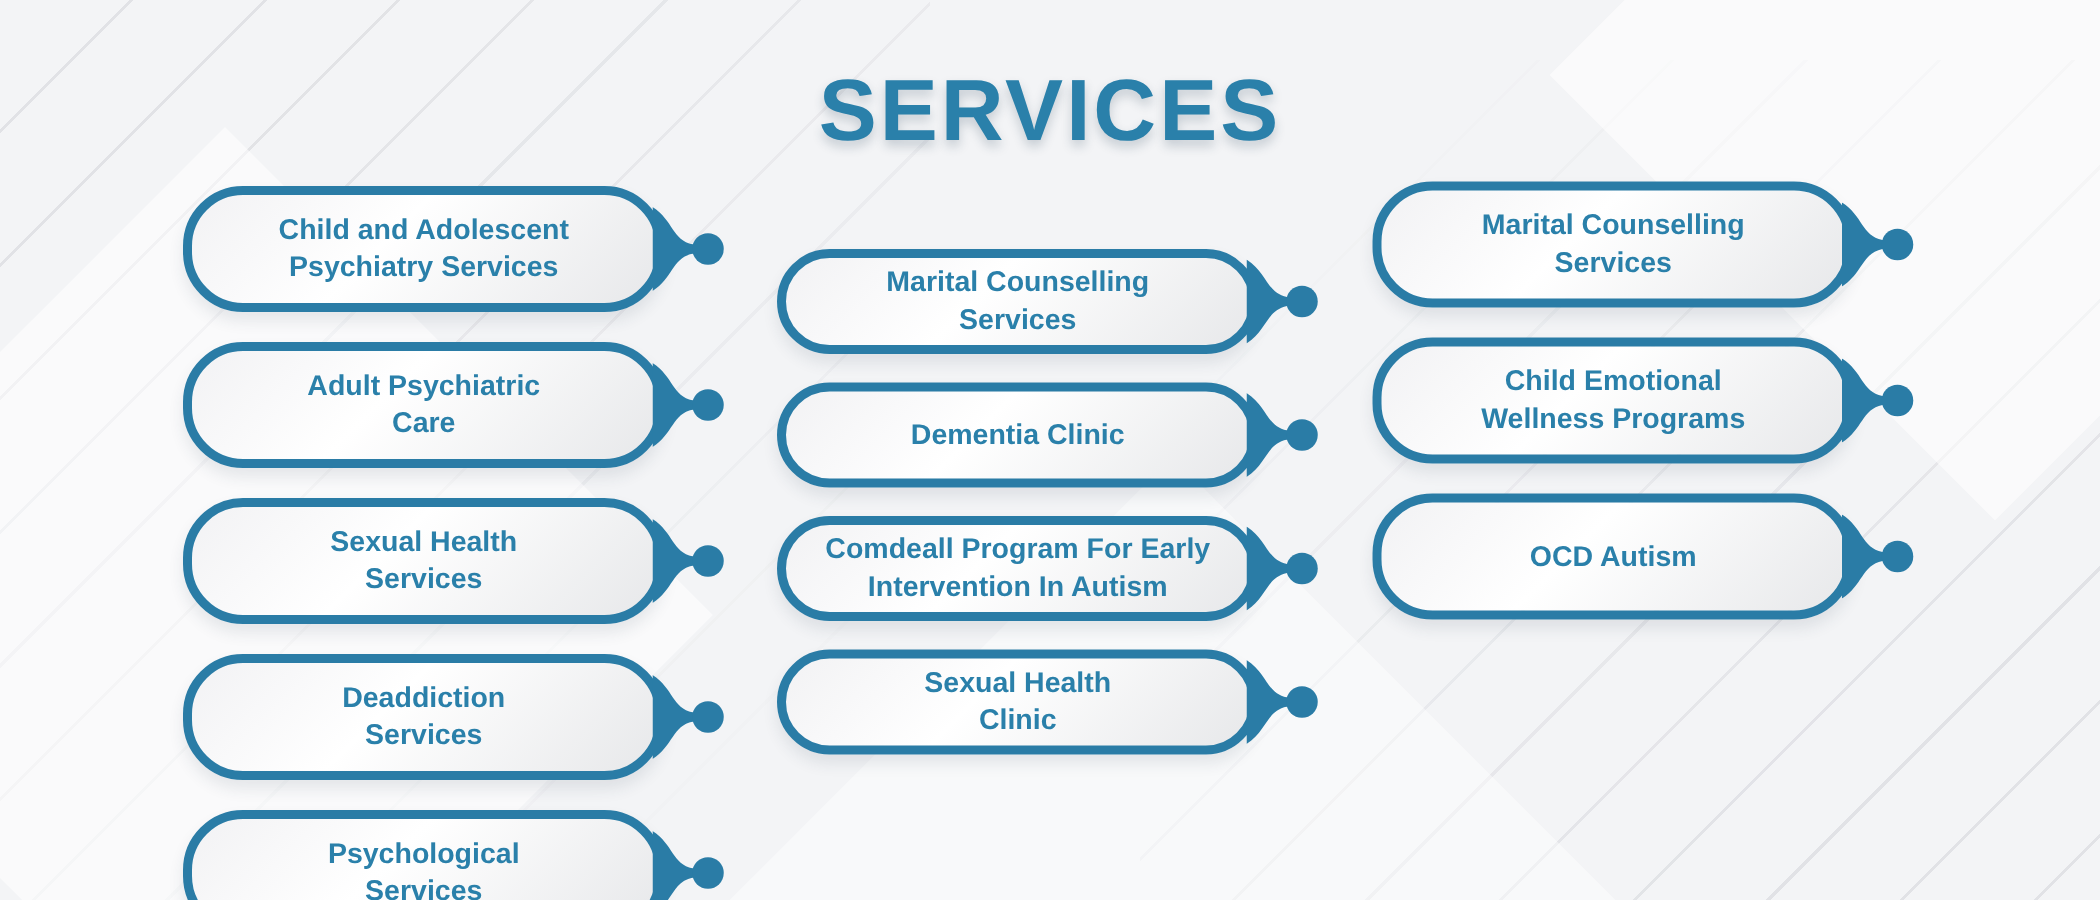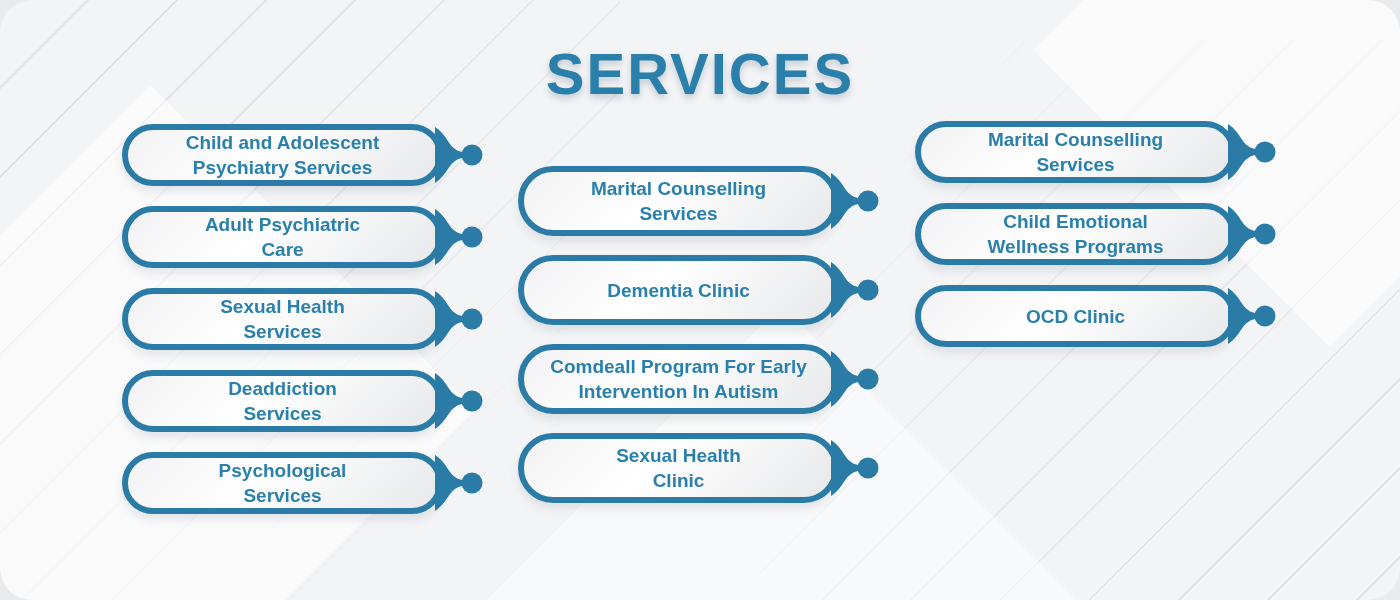--- a/index.html
+++ b/index.html
@@ -15,21 +15,20 @@
   html, body { background: #e9eaec; }
   body { font-family: "Liberation Sans", "DejaVu Sans", sans-serif; }
 
   #canvas {
     position: relative;
     width: 1400px;
     height: 600px;
     margin: 0 auto;
     background: var(--background);
     overflow: hidden;
-    border-radius: 32px;
   }
 
   
   .stripes {
     position: absolute;
     background: repeating-linear-gradient(135deg,
       transparent 0px, transparent 61px,
       var(--stripe-color) 61px, var(--stripe-color) 63px);
     pointer-events: none;
   }
@@ -80,21 +79,21 @@
     display: flex;
     flex-direction: column;
   }
   .col-left   { left: 122px; top: 124px; gap: 20px; }
   .col-middle { left: 518px; top: 166px; gap: 19px; }
   .col-right  { left: 915px; top: 121px; gap: 20px; }
 
   .pill {
     position: relative;
     width: 321px;
-    height: 62px;
+    height: 84px;
     border: 6px solid var(--accent);
     border-radius: 40px;
     background: linear-gradient(135deg, var(--pill-fill-a) 0%, var(--pill-fill-b) 42%, var(--pill-fill-c) 100%);
     box-shadow: 0 6px 10px rgba(40, 60, 80, 0.10);
     display: flex;
     align-items: center;
     justify-content: center;
     cursor: pointer;
   }
   .col-middle .pill { height: 70px; }
@@ -232,21 +231,21 @@
     <div class="pill">
       <span class="pill-label">Child Emotional
 Wellness Programs</span>
       <svg class="connector" viewBox="0 0 48 56">
         <path class="shape" d="M0 0 C 14 9, 13 22, 27 25 L 27 31 C 13 34, 14 47, 0 56 Z"></path>
         <rect class="shape" x="24" y="25" width="10" height="6"></rect>
         <circle class="shape" cx="37" cy="28" r="10.5"></circle>
       </svg>
     </div>
     <div class="pill">
-      <span class="pill-label">OCD Clinic</span>
+      <span class="pill-label">OCD Autism</span>
       <svg class="connector" viewBox="0 0 48 56">
         <path class="shape" d="M0 0 C 14 9, 13 22, 27 25 L 27 31 C 13 34, 14 47, 0 56 Z"></path>
         <rect class="shape" x="24" y="25" width="10" height="6"></rect>
         <circle class="shape" cx="37" cy="28" r="10.5"></circle>
       </svg>
     </div>
   </div>
 
 </div>
 

